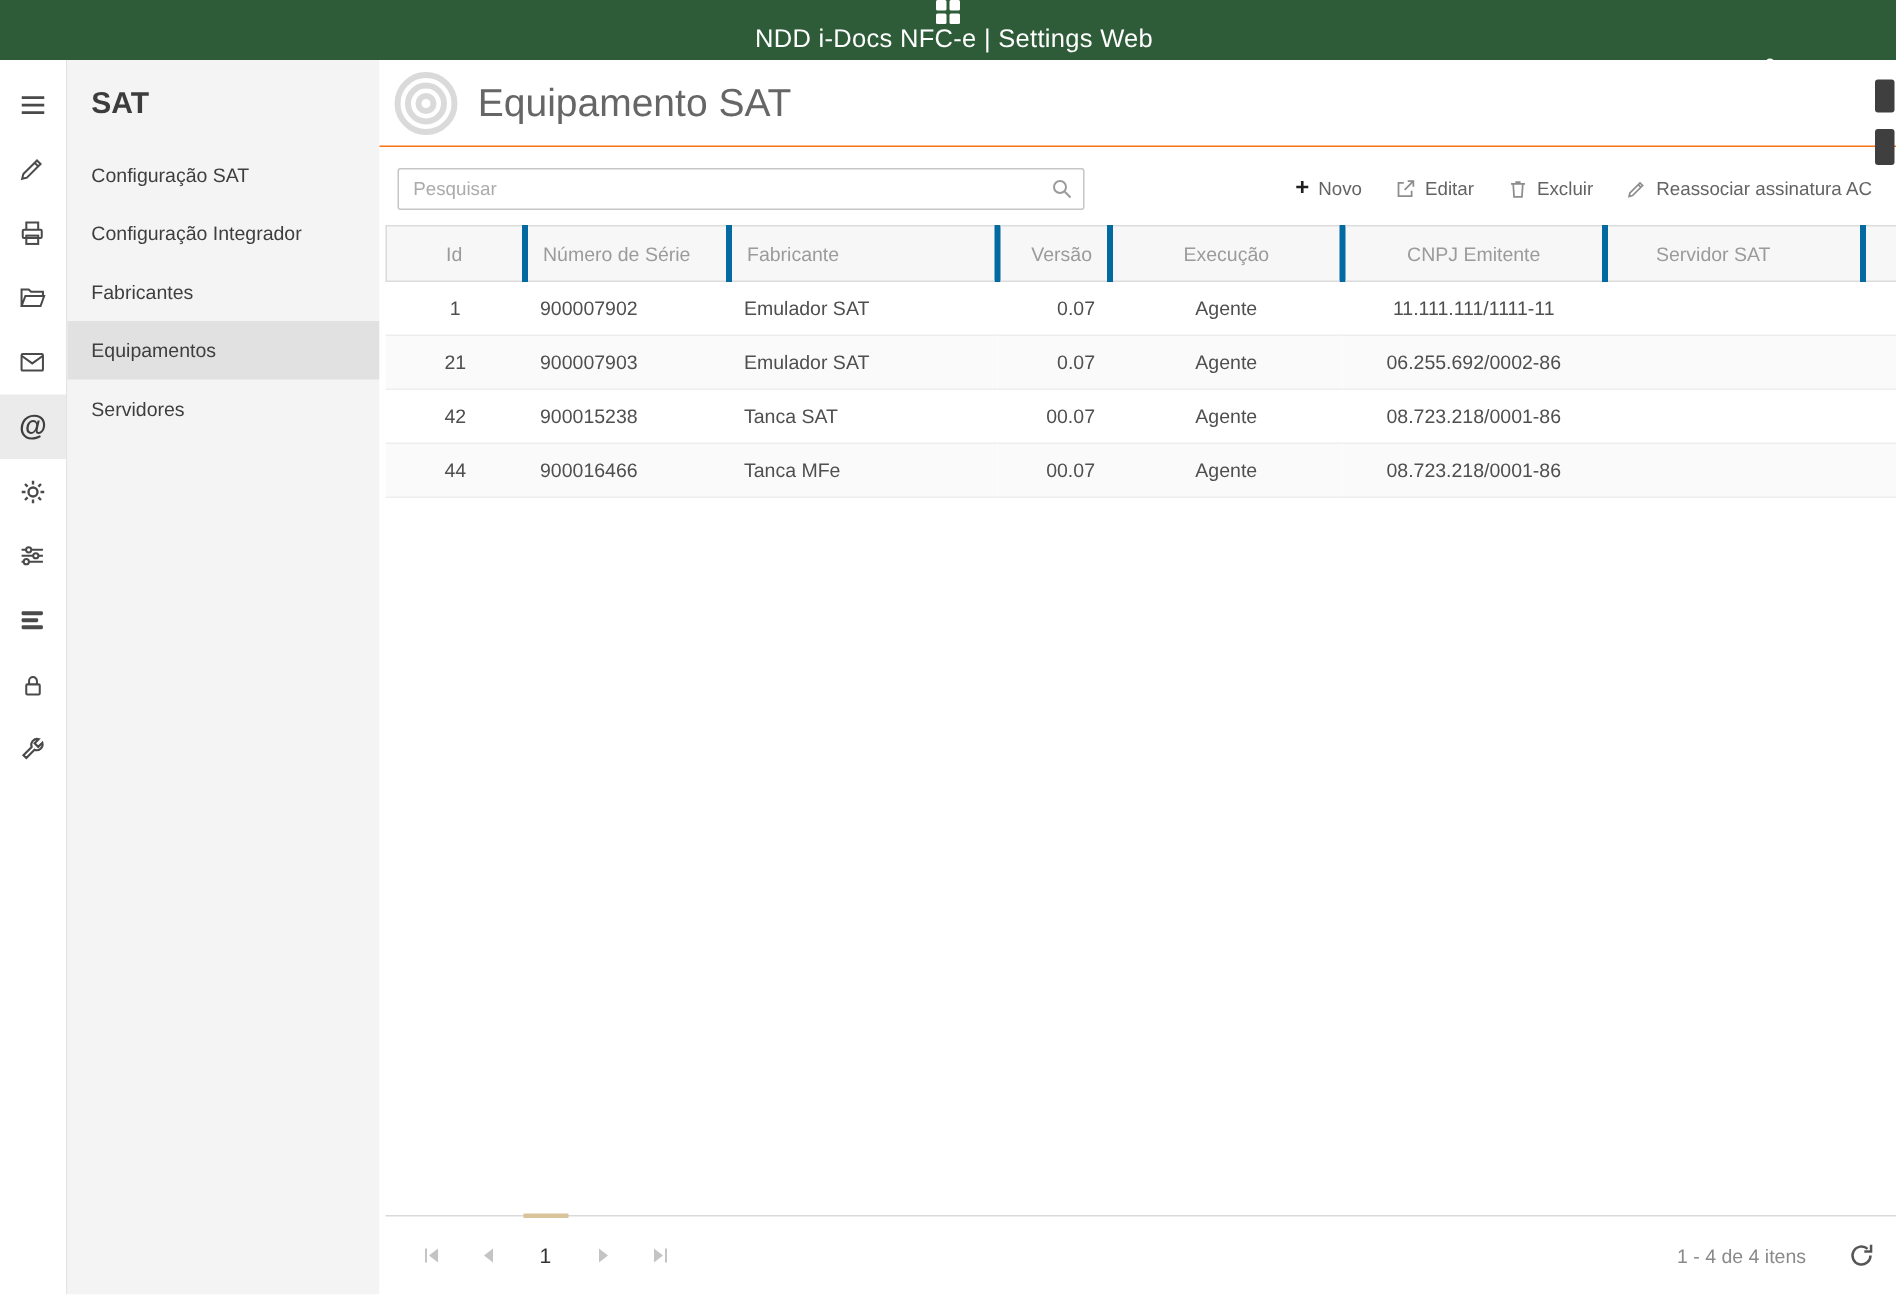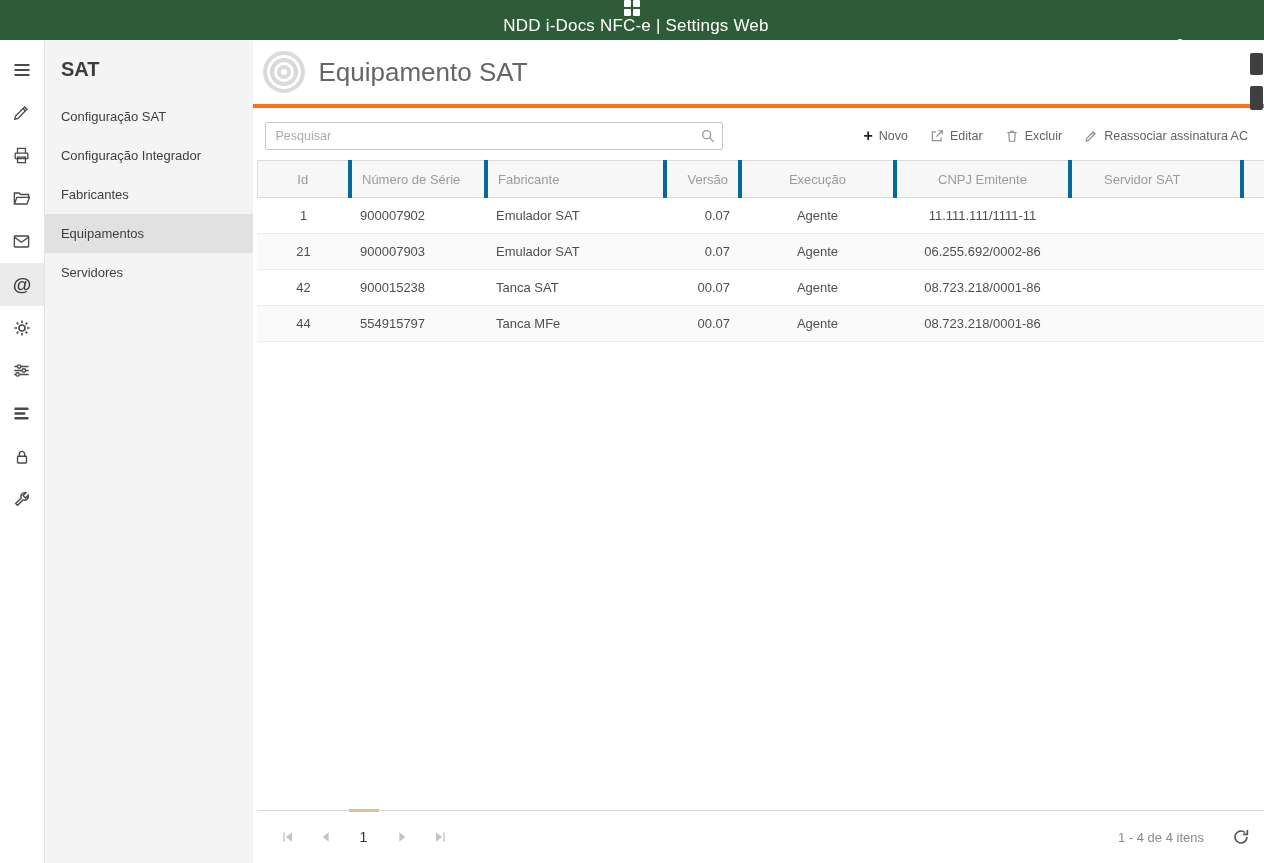--- a/index.html
+++ b/index.html
@@ -36,22 +36,22 @@
   .sidebar { width:208px; background:#f4f4f4; }
   .sidebar-title { font-size:20px; color:#3c3c3c; padding:18px 16px 16px 16px; font-weight:600; }
   .side-item {
     height:39px; line-height:39px; padding:0 16px; font-size:13px; color:#3e3e3e; cursor:pointer;
     white-space:nowrap; overflow:hidden;
   }
   .side-item.active { background:#e1e1e1; }
   
   .main { flex:1; display:flex; flex-direction:column; background:#fff; position:relative; }
   .page-header {
-    height:68px; display:flex; align-items:center; padding-left:8px;
-    border-bottom:4px solid #f97316;
+    height:58px; display:flex; align-items:center; padding-left:8px;
+    border-bottom:1px solid #f97316;
   }
   .page-title { font-size:26px; color:#666; margin-left:12px; font-weight:400; }
   .toolbar { display:flex; padding:14px 16px 10px 12px; }
   .search-wrap { position:relative; width:458px; }
   .search-wrap input {
     width:100%; height:28px; border:1px solid #c6c6c6; border-radius:2px;
     font-family:"Liberation Sans",sans-serif; font-size:12.5px; color:#555;
     padding:0 30px 0 10px; outline:none;
   }
   .search-wrap input::placeholder { color:#ababab; }
@@ -305,21 +305,21 @@
             <td class="al">900015238</td>
             <td class="al">Tanca SAT</td>
             <td class="ar">00.07</td>
             <td class="ac">Agente</td>
             <td class="ac">08.723.218/0001-86</td>
             <td class="al col-serv"></td>
             <td></td>
           </tr>
           <tr class="alt">
             <td class="ac">44</td>
-            <td class="al">554915797</td>
+            <td class="al">900016466</td>
             <td class="al">Tanca MFe</td>
             <td class="ar">00.07</td>
             <td class="ac">Agente</td>
             <td class="ac">08.723.218/0001-86</td>
             <td class="al col-serv"></td>
             <td></td>
           </tr>
         </tbody>
       </table>
     </div>

